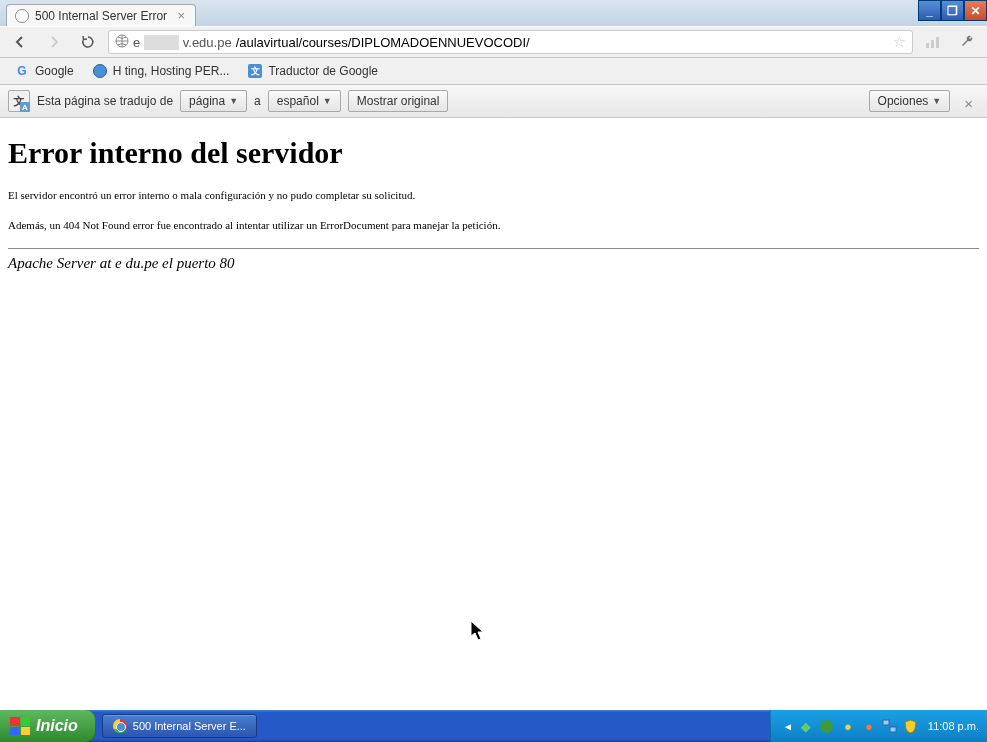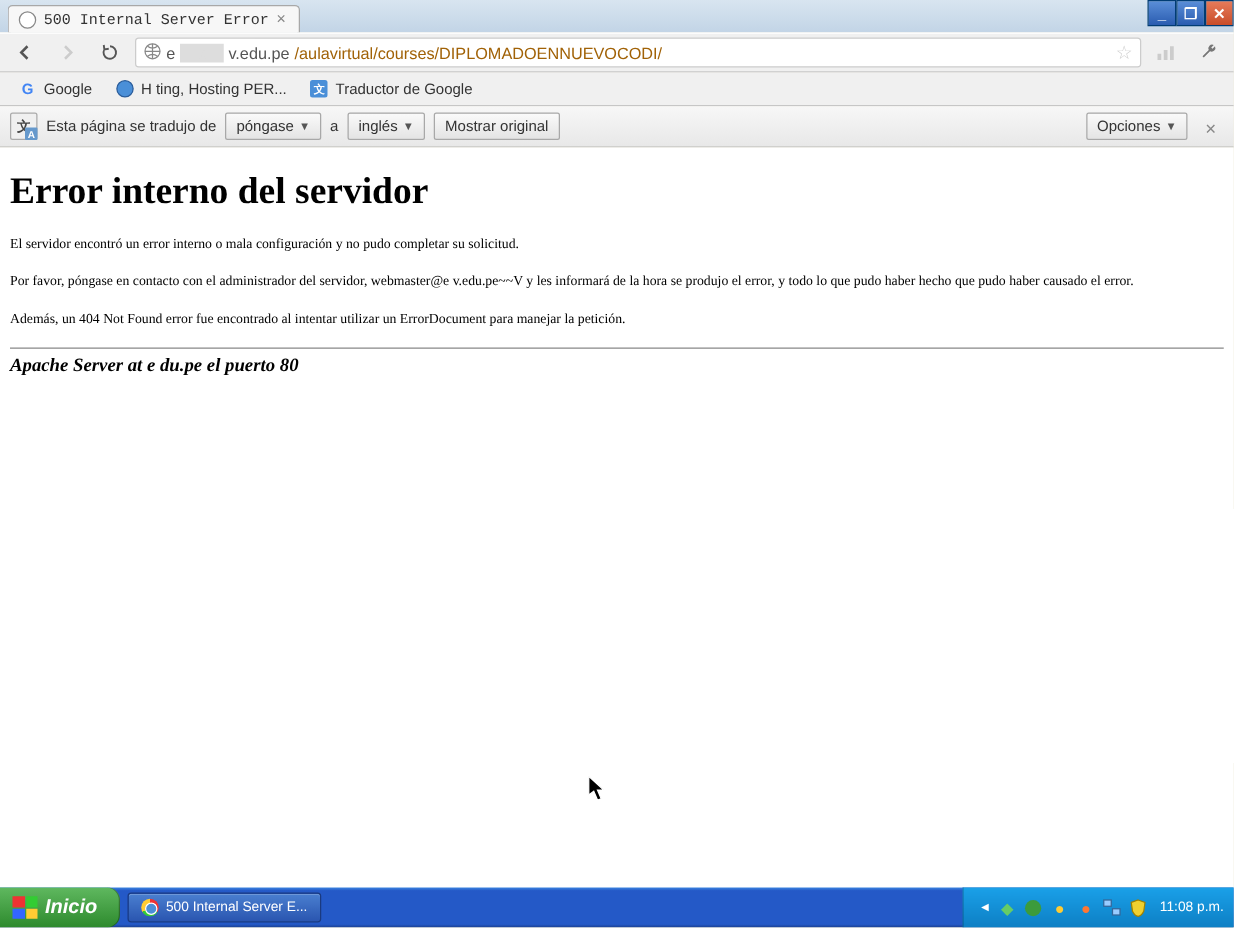--- a/index.html
+++ b/index.html
@@ -53,21 +53,20 @@
   border-radius: 4px 4px 0 0;
   height: 22px;
   display: flex;
   align-items: center;
   padding: 0 10px 0 8px;
   gap: 6px;
   font-size: 12px;
   color: #333;
   min-width: 190px;
   position: relative;
-  font-family: Liberation Mono, monospace;
 }
 .tab-icon {
   width: 14px; height: 14px;
   border-radius: 50%;
   border: 1px solid #888;
   background: #fff;
 }
 .tab-close {
   color: #888;
   font-size: 13px;
@@ -102,21 +101,21 @@
   border: 1px solid #ccc;
   border-radius: 3px;
   display: flex;
   align-items: center;
   padding: 0 6px;
   font-size: 13px;
   color: #555;
   gap: 4px;
 }
 .url-host { color: #555; }
-.url-path { color: #a16207; }
+.url-path { color: #000000; }
 .star { color: #ccc; font-size: 15px; margin-left: auto; }
 .wrench { color: #888; }
 
 
 .bookmarks {
   height: 27px;
   background: #f0f0f0;
   border-bottom: 1px solid #c6c6c6;
   display: flex;
   align-items: center;
@@ -196,21 +195,20 @@
   line-height: 1.35;
 }
 .content hr {
   border: none;
   border-top: 1px solid #888;
   margin: 4px 0 6px 0;
 }
 .content address {
   font-style: italic;
   font-size: 15px;
-  font-weight: bold;
 }
 
 
 .cursor {
   position: absolute;
   left: 470px;
   top: 620px;
   pointer-events: none;
   z-index: 50;
 }
@@ -351,42 +349,41 @@
         <span class="tr-icon">文</span>
       </span>
     <span>Traductor de Google</span>
   </div>
 </div>
 
 <div class="translate-bar">
   <div class="tr-badge">文<span class="tr-badge-sub">A</span></div>
   <span>Esta página se tradujo de</span>
   <button class="tbtn">
-      <span>póngase</span>
+      <span>página</span>
       <span class="arrow">▼</span>
     </button>
   <span>a</span>
   <button class="tbtn">
-      <span>inglés</span>
+      <span>español</span>
       <span class="arrow">▼</span>
     </button>
   <button class="tbtn">Mostrar original</button>
   <div class="tbar-right">
     <button class="tbtn">
         <span>Opciones</span>
         <span class="arrow">▼</span>
       </button>
     <span class="tbar-close">×</span>
   </div>
 </div>
 
 <div class="content">
   <h1>Error interno del servidor</h1>
   <p>El servidor encontró un error interno o mala configuración y no pudo completar su solicitud.</p>
-  <p>Por favor, póngase en contacto con el administrador del servidor, webmaster@e        v.edu.pe~~V y les informará de la hora se produjo el error, y todo lo que pudo haber hecho que pudo haber causado el error.</p>
   <p>Además, un 404 Not Found error fue encontrado al intentar utilizar un ErrorDocument para manejar la petición.</p>
   <hr>
   <address>Apache Server at e           du.pe el puerto 80</address>
 </div>
 
 <svg class="cursor" width="16" height="22" viewBox="0 0 16 22">
   <path d="M1 1 L1 16 L5 13 L8 20 L11 19 L8 12 L13 12 Z" fill="#000" stroke="#fff" stroke-width="1"></path>
 </svg>
 
 <div class="taskbar">

